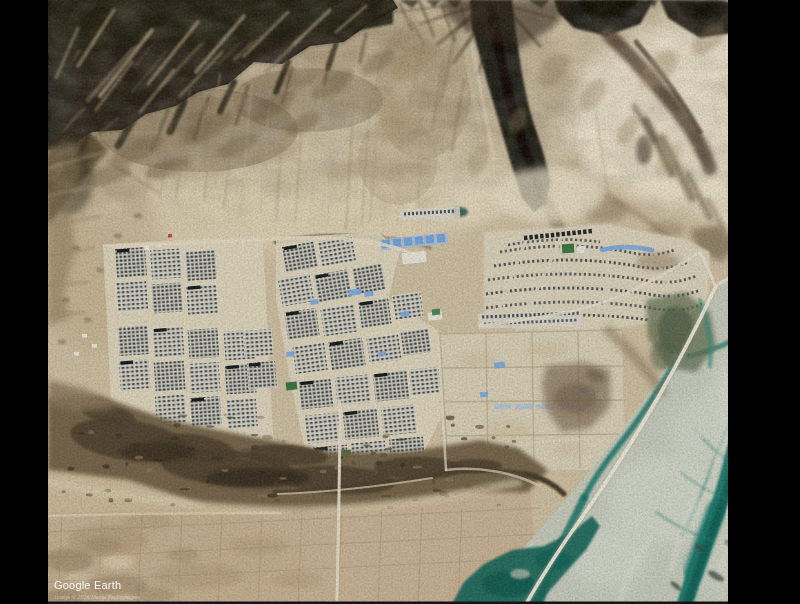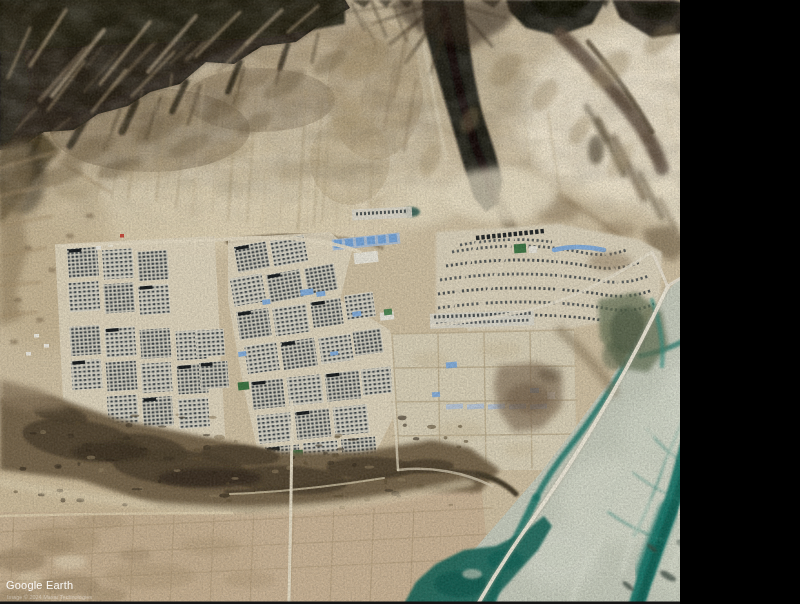--- a/index.html
+++ b/index.html
@@ -1,14 +1,14 @@
 <!DOCTYPE html>
 <html><head><meta charset="utf-8"><style>
 html,body{margin:0;padding:0;background:#000;}
-#wrap{width:680px;height:604px;overflow:hidden;position:relative;font-family:"Liberation Sans",sans-serif;}
+#wrap{width:680px;height:604px;overflow:hidden;position:relative;font-family:"Liberation Sans",sans-serif;padding-left:48px;}
 </style></head><body>
 
 <div id="wrap">
 <svg width="800" height="604" viewBox="0 0 800 604" xmlns="http://www.w3.org/2000/svg">
 <defs>
 <filter id="b1" x="-40%" y="-40%" width="180%" height="180%">
           <feGaussianBlur stdDeviation="1"></feGaussianBlur>
         </filter>
 <filter id="b2" x="-40%" y="-40%" width="180%" height="180%">
           <feGaussianBlur stdDeviation="2"></feGaussianBlur>

